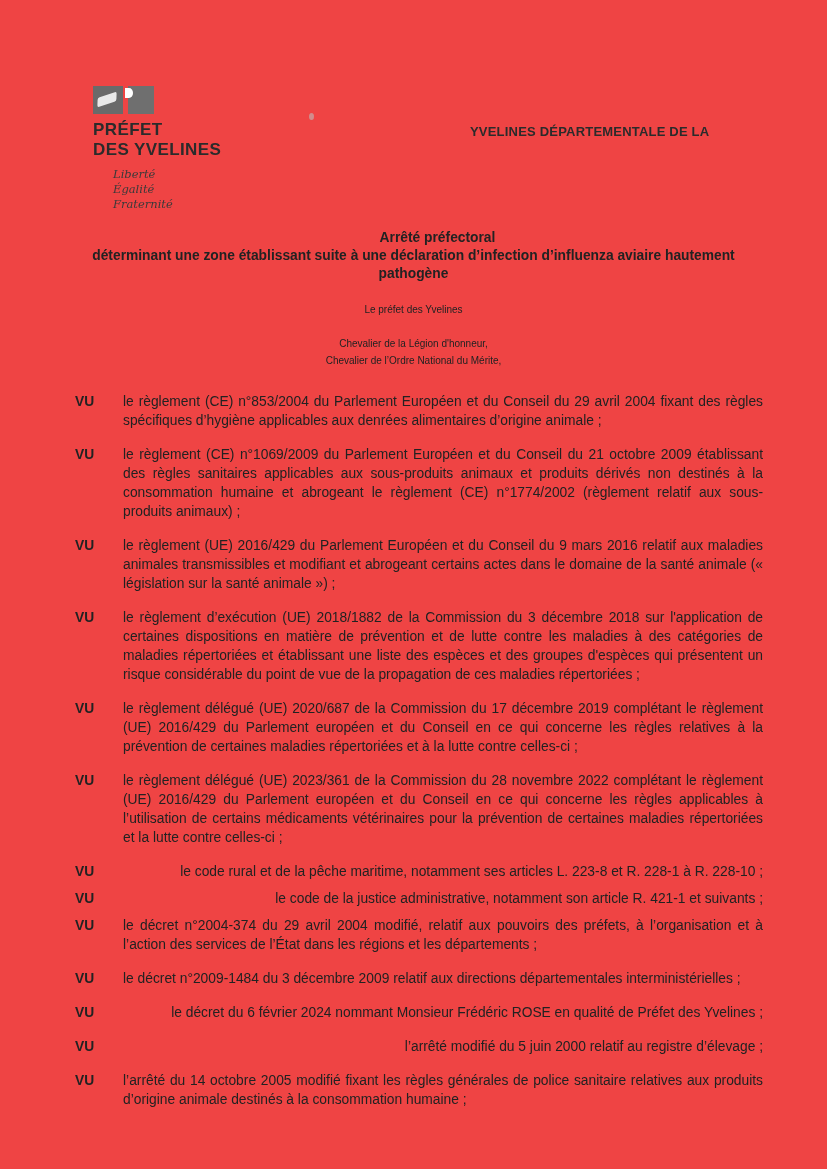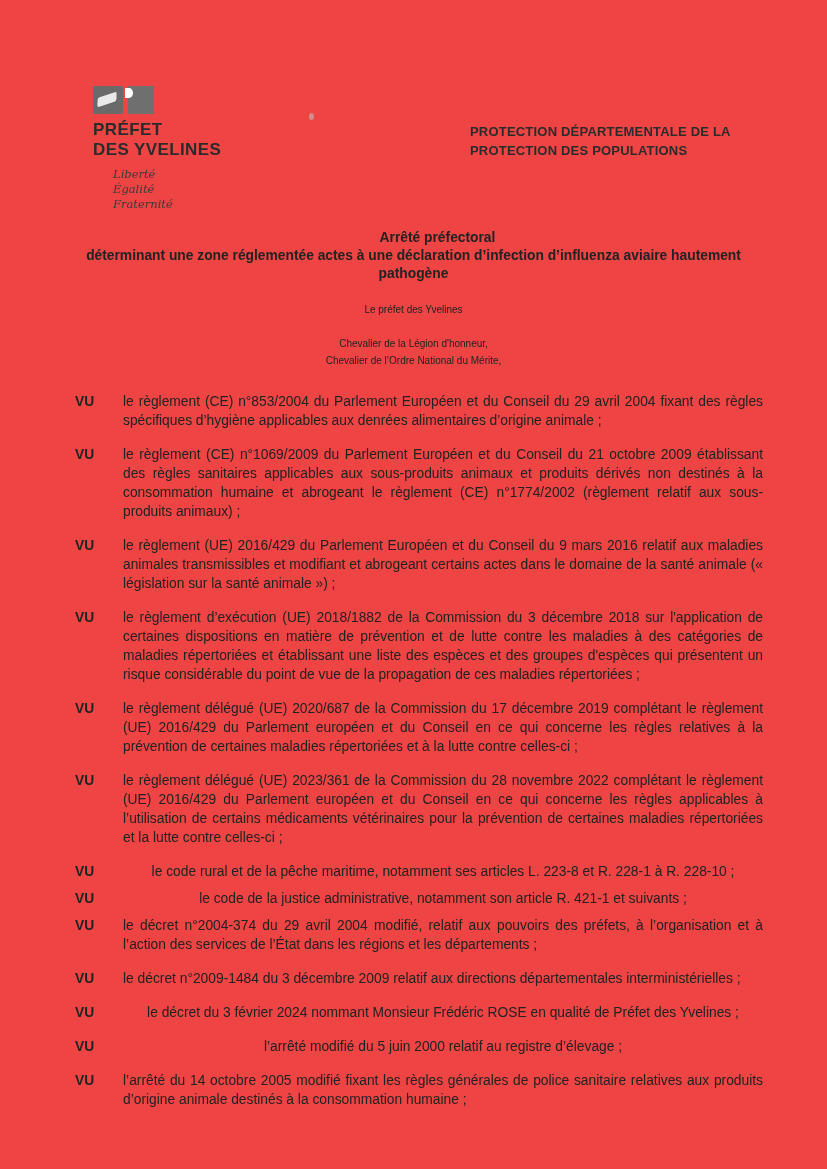--- a/index.html
+++ b/index.html
@@ -40,21 +40,21 @@
              max-width:702px;margin:0 auto;}
   .salutation{position:absolute;top:301px;left:0;width:827px;text-align:center;
               font-size:10px;line-height:17px;color:#222;}
   .salutation .chev{margin-top:17px;}
   
   .vu-list{position:absolute;top:392px;left:75px;width:688px;}
   .vu-item{display:flex;margin-bottom:15px;}
   .vu-item.tight{margin-bottom:8px;}
   .vu-label{flex:0 0 48px;font-weight:bold;font-size:13.8px;line-height:19px;color:#222;}
   .vu-text{flex:1;font-size:13.8px;line-height:19px;text-align:justify;color:#222;}
-  .vu-text.single{text-align:center;}
+  .vu-text.single{text-align:right;}
   
   .speck{position:absolute;left:309px;top:113px;width:5px;height:7px;background:#bdbdbd;
          border-radius:50%;opacity:.6;}
 </style>
 </head>
 <body>
 
 <div class="page">
 
   <div class="gov-block">
@@ -69,27 +69,26 @@
     <div class="motto">
       <div>Liberté</div>
       <div>Égalité</div>
       <div>Fraternité</div>
     </div>
   </div>
 
   <div class="speck"></div>
 
   <div class="direction">
-    <div>PROTECTION DÉPARTEMENTALE DE LA</div>
-    <div>PROTECTION DES POPULATIONS</div>
+    <div>YVELINES DÉPARTEMENTALE DE LA</div>
   </div>
 
   <div class="title-block">
     <div class="title-main">Arrêté préfectoral</div>
-    <div class="title-sub">déterminant une zone réglementée actes à une déclaration d’infection d’influenza aviaire hautement pathogène</div>
+    <div class="title-sub">déterminant une zone établissant suite à une déclaration d’infection d’influenza aviaire hautement pathogène</div>
   </div>
 
   <div class="salutation">
     <div>Le préfet des Yvelines</div>
     <div class="chev">Chevalier de la Légion d'honneur,</div>
     <div>Chevalier de l’Ordre National du Mérite,</div>
   </div>
 
   <div class="vu-list">
 
@@ -138,21 +137,21 @@
       <div class="vu-text">le décret n°2004-374 du 29 avril 2004 modifié, relatif aux pouvoirs des préfets, à l’organisation et à l’action des services de l’État dans les régions et les départements ;</div>
     </div>
 
     <div class="vu-item">
       <div class="vu-label">VU</div>
       <div class="vu-text">le décret n°2009-1484 du 3 décembre 2009 relatif aux directions départementales interministérielles ;</div>
     </div>
 
     <div class="vu-item">
       <div class="vu-label">VU</div>
-      <div class="vu-text single">le décret du 3 février 2024 nommant Monsieur Frédéric ROSE en qualité de Préfet des Yvelines ;</div>
+      <div class="vu-text single">le décret du 6 février 2024 nommant Monsieur Frédéric ROSE en qualité de Préfet des Yvelines ;</div>
     </div>
 
     <div class="vu-item">
       <div class="vu-label">VU</div>
       <div class="vu-text single">l’arrêté modifié du 5 juin 2000 relatif au registre d’élevage ;</div>
     </div>
 
     <div class="vu-item">
       <div class="vu-label">VU</div>
       <div class="vu-text">l’arrêté du 14 octobre 2005 modifié fixant les règles générales de police sanitaire relatives aux produits d’origine animale destinés à la consommation humaine ;</div>

